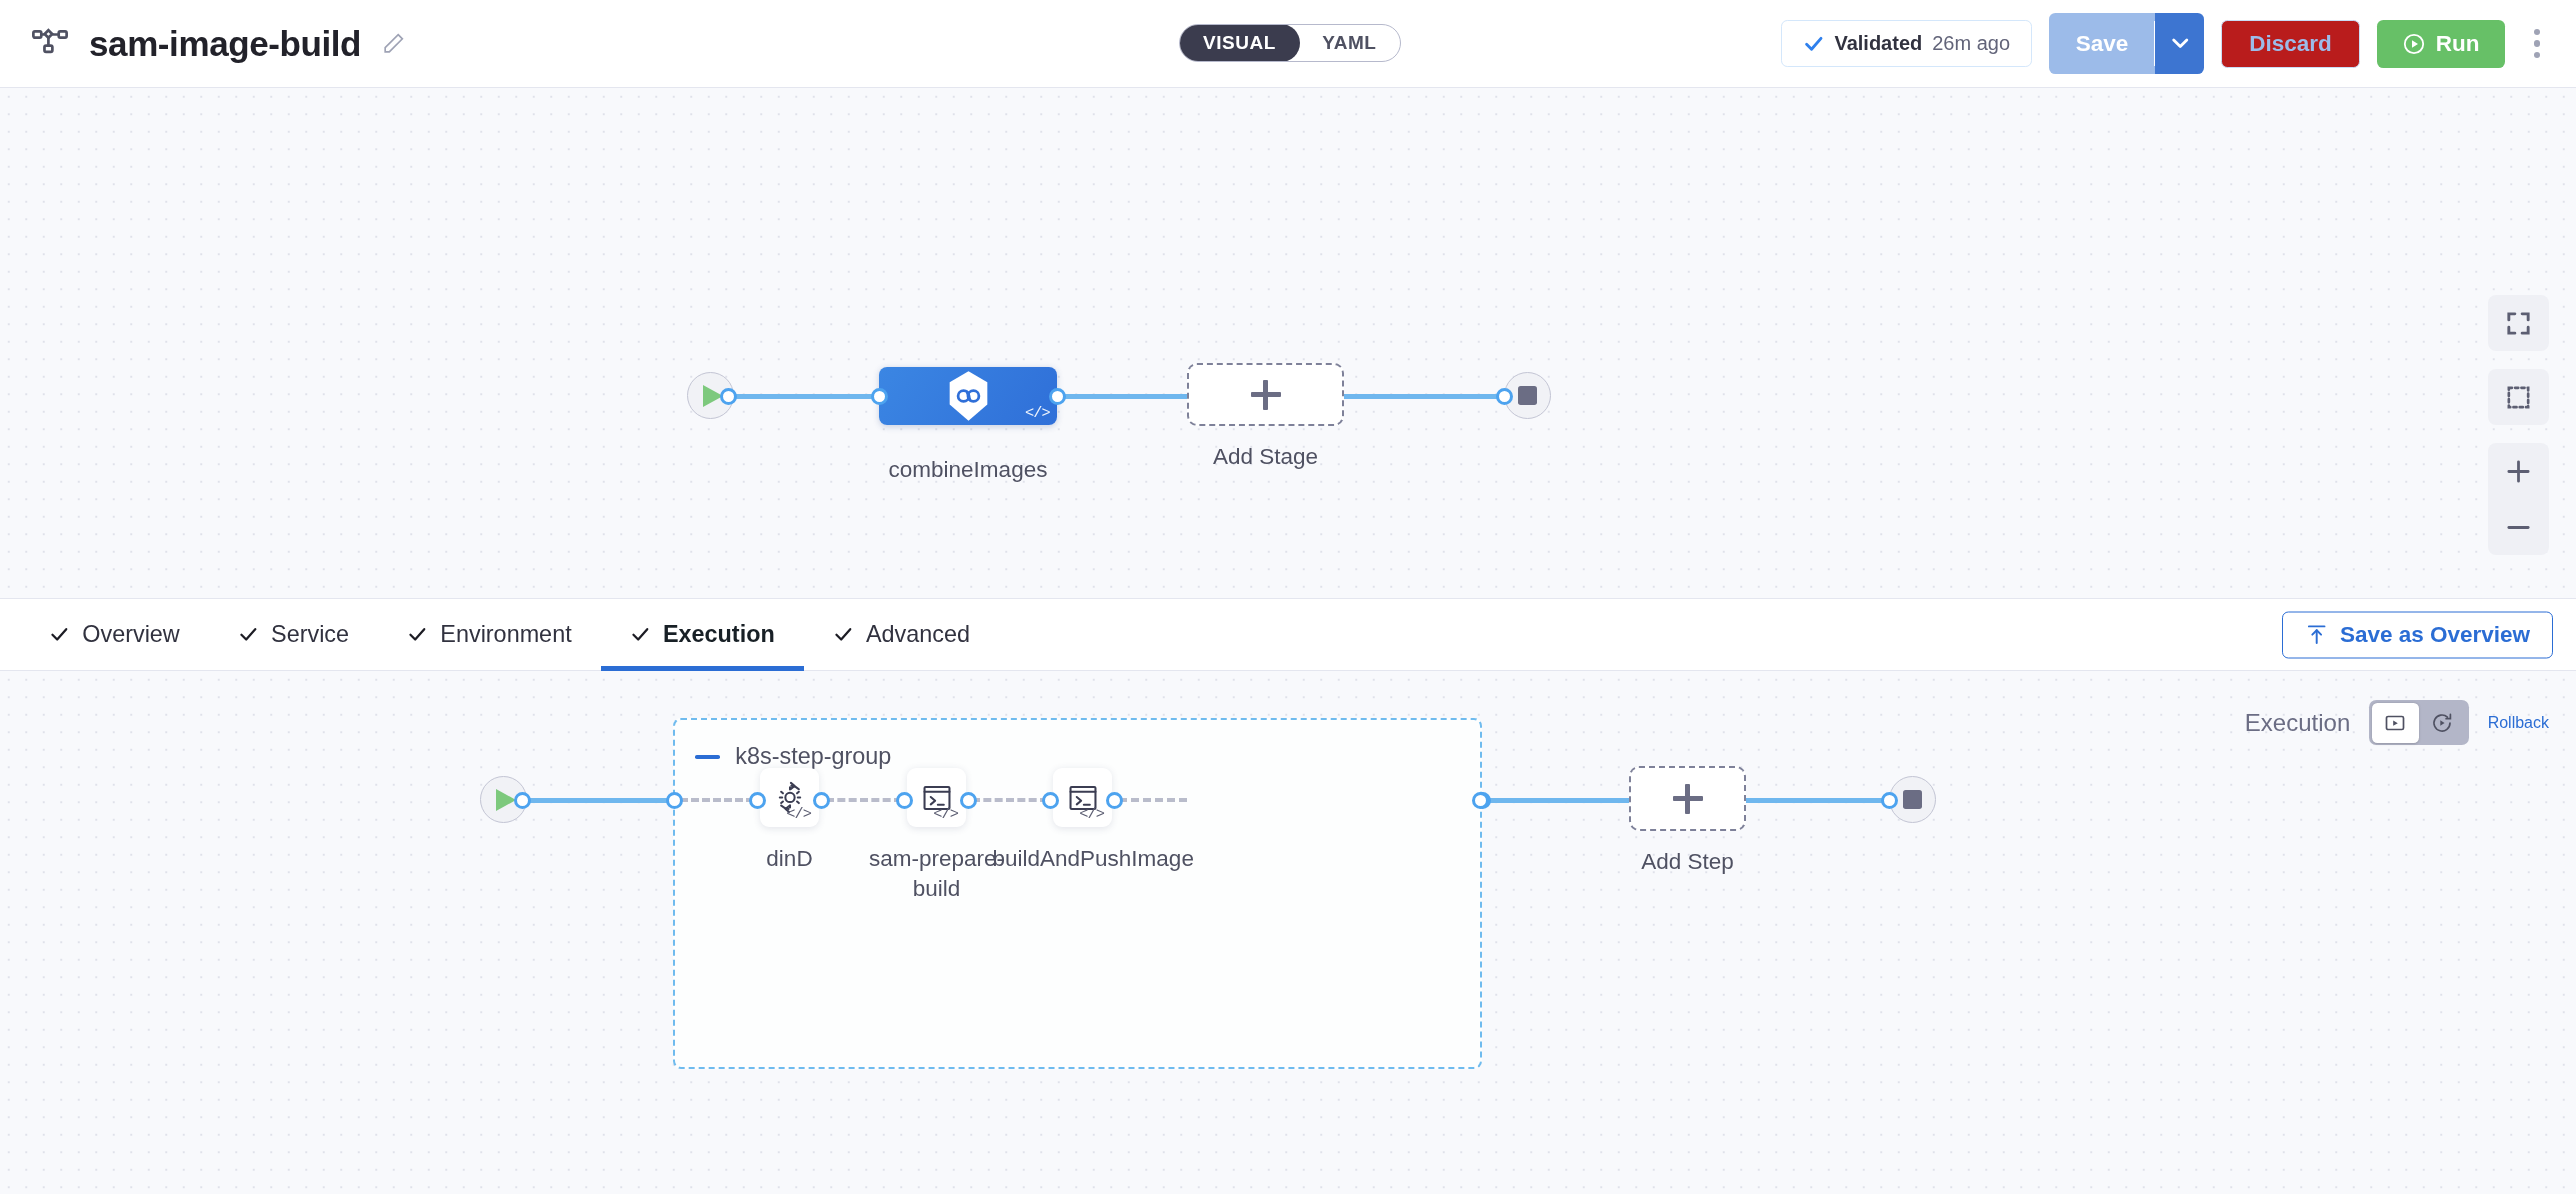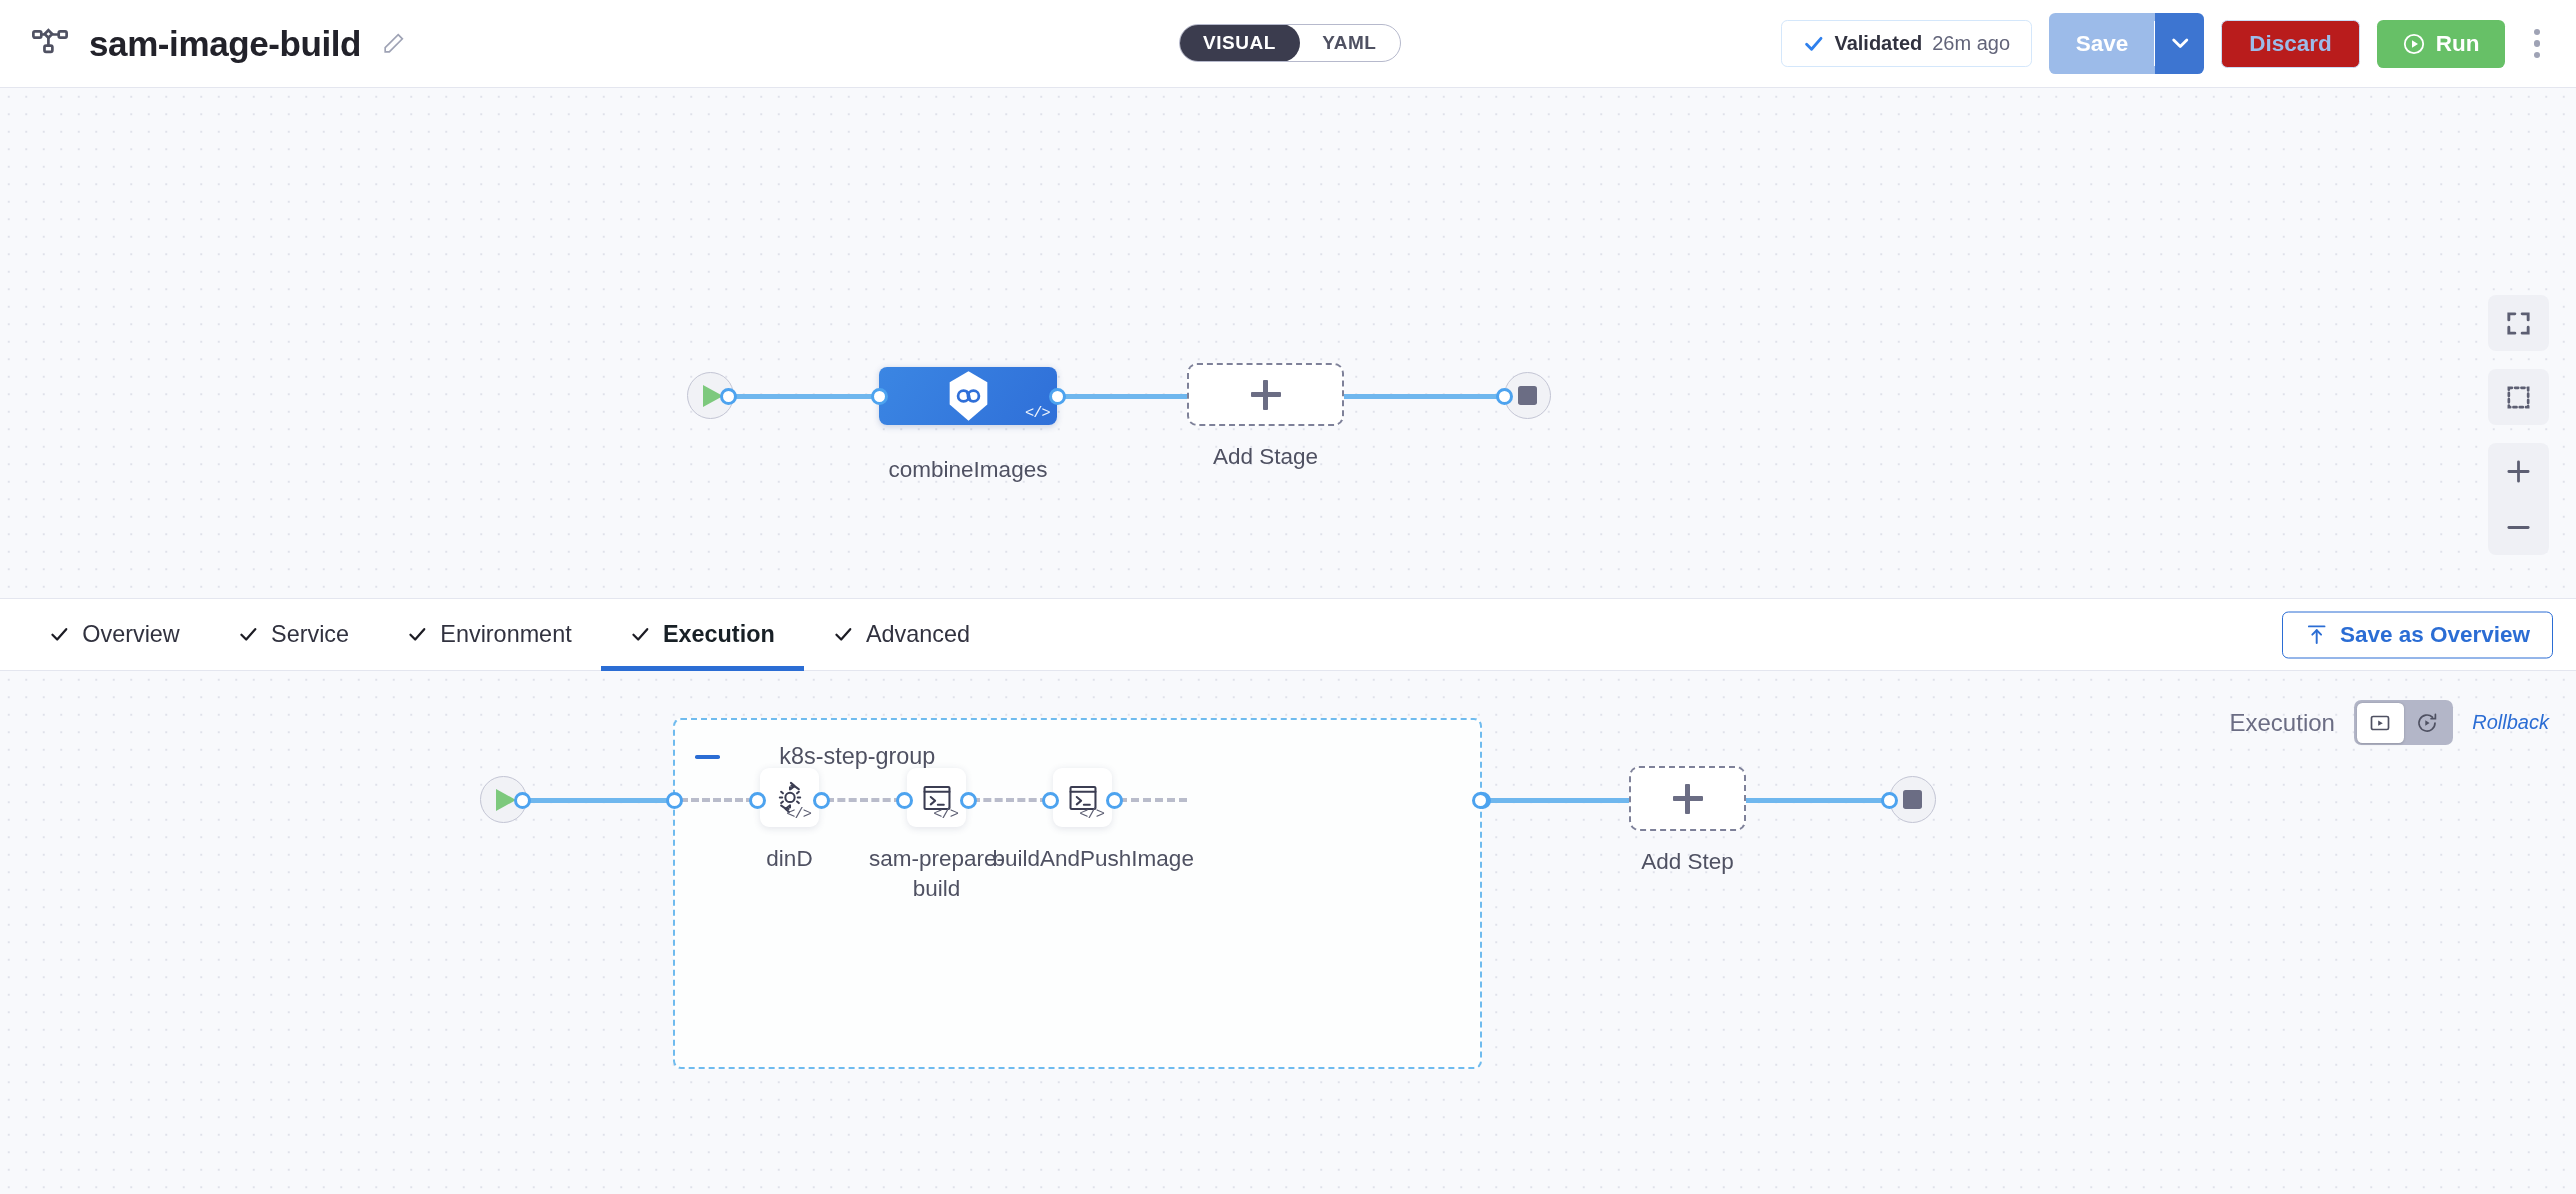--- a/index.html
+++ b/index.html
@@ -211,29 +211,29 @@
     position: absolute; border: 2.7px dashed #6fbbee; border-radius: 8px;
     background: #fdfefe;
   }
   .sg-header {
     position: absolute; left: 20px; top: 23.4px;
     display: flex; align-items: center; gap: 15.3px;
   }
   .sg-collapse {
     width: 25px; height: 4.5px; background: #2b6dd4; border-radius: 1.8px; cursor: pointer;
   }
-  .sg-title { font-size: 23.4px; color: #4f5162; margin-left: 44px; }
+  .sg-title { font-size: 23.4px; color: #4f5162; }
 
   
   .exec-toggle {
     position: absolute; right: 27px; top: 29px;
     display: flex; align-items: center; gap: 19px;
   }
   .exec-label { font-size: 24px; color: #6b6d84; cursor: pointer; }
-  .rollback-label { font-size: 20px; color: #2b6dd4; cursor: pointer; font-style: italic; }
+  .rollback-label { font-size: 16px; color: #2b6dd4; cursor: pointer; }
   .seg {
     display: flex; align-items: center; background: #b3b6c8;
     border-radius: 7.2px; padding: 2.7px; gap: 0;
   }
   .seg > div {
     width: 47px; height: 40px; display: flex; align-items: center;
     justify-content: center; border-radius: 5.4px; cursor: pointer;
   }
   .seg > div.on { background: #ffffff; box-shadow: 0 0.9px 2.7px rgba(0,0,0,0.18); }
   .seg svg { width: 24px; height: 24px; color: #4f5162; }

